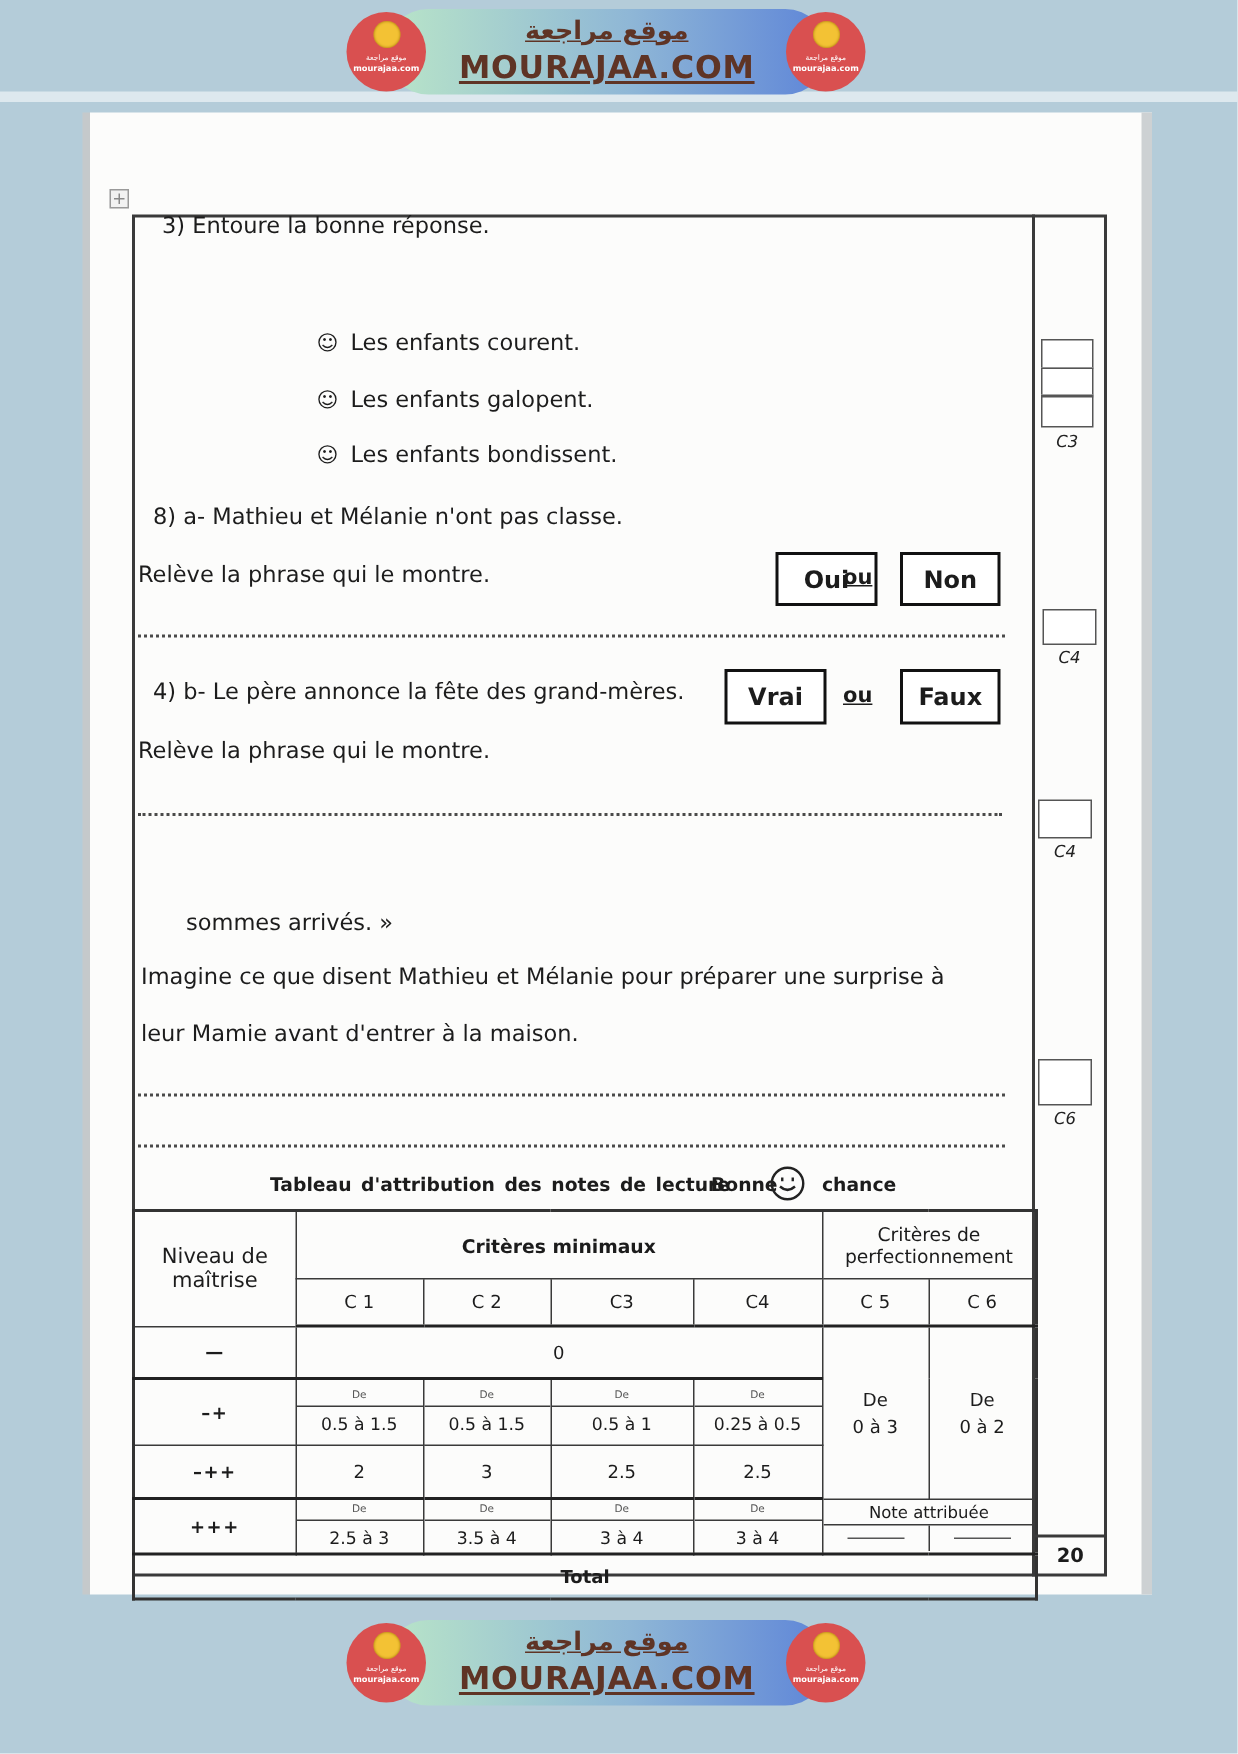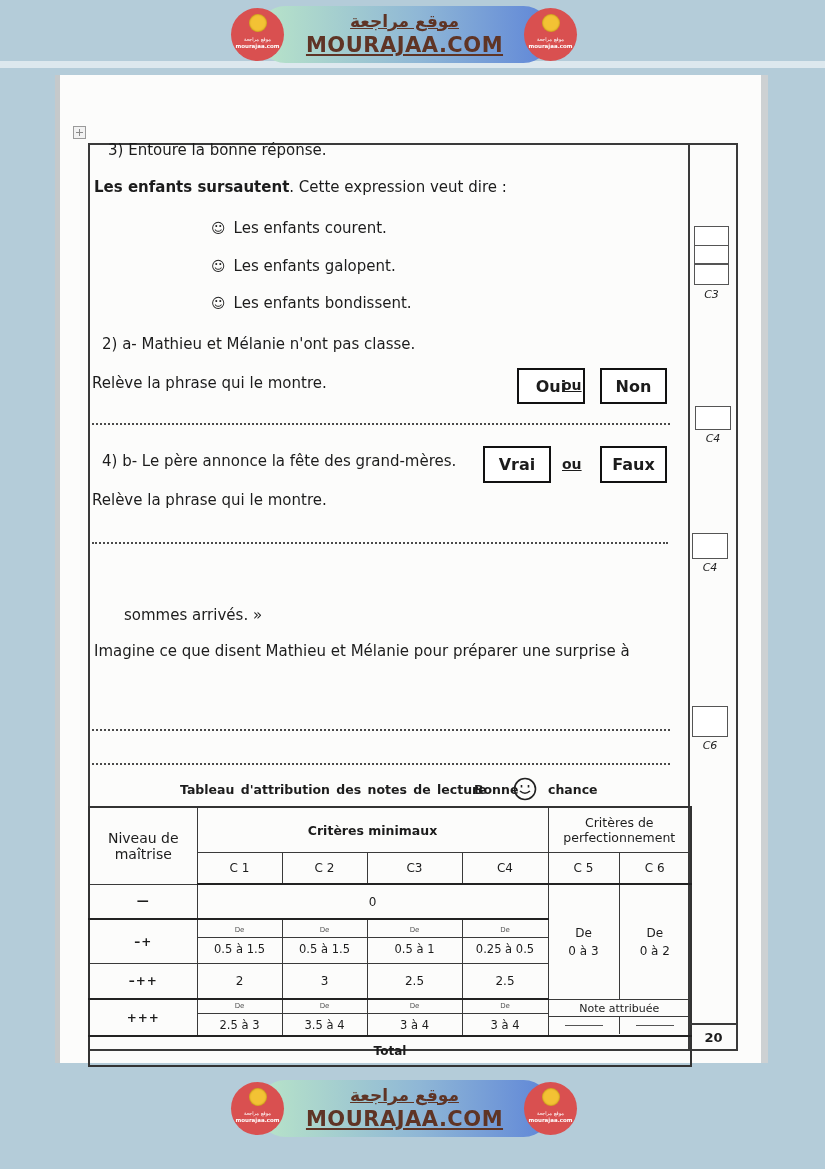--- a/index.html
+++ b/index.html
@@ -93,49 +93,47 @@
   <div class="edge-l"></div>
   <div class="paper">
     <div class="paper-edge-r"></div>
   </div>
 
   <div class="handle"></div>
   <div class="frame"></div>
   <div class="vdivider"></div>
 
   <div class="qt" style="left:108px;top:141px;">3) Entoure la bonne réponse.</div>
-  <div class="qt" style="left:94px;top:178px;">
-    <b>Les enfants sursautent</b><span>. Cette expression veut dire :</span>
-  </div>
   <div class="qt" style="left:211px;top:219px;">
     <span class="smile-ch">☺</span><span>Les enfants courent.</span>
   </div>
   <div class="qt" style="left:211px;top:257px;">
     <span class="smile-ch">☺</span><span>Les enfants galopent.</span>
   </div>
   <div class="qt" style="left:211px;top:294px;">
     <span class="smile-ch">☺</span><span>Les enfants bondissent.</span>
   </div>
 
-  <div class="qt" style="left:102px;top:335px;">2) a- Mathieu et Mélanie n'ont pas classe.</div>
+  <div class="qt" style="left:102px;top:335px;">8) a- Mathieu et Mélanie n'ont pas classe.</div>
   <div class="qt" style="left:92px;top:374px;">Relève la phrase qui le montre.</div>
   <div class="choice-box" style="left:483px;top:368px;width:68px;height:36px;margin-left:34px;">Oui</div>
   <div class="or" style="left:562px;top:377px;">ou</div>
   <div class="choice-box" style="left:600px;top:368px;width:67px;height:36px;">Non</div>
   <div class="dotline" style="left:92px;top:423px;width:578px;"></div>
 
   <div class="qt" style="left:102px;top:452px;">4) b- Le père annonce la fête des grand-mères.</div>
   <div class="choice-box" style="left:483px;top:446px;width:68px;height:37px;">Vrai</div>
   <div class="or" style="left:562px;top:456px;">ou</div>
   <div class="choice-box" style="left:600px;top:446px;width:67px;height:37px;">Faux</div>
   <div class="qt" style="left:92px;top:491px;">Relève la phrase qui le montre.</div>
   <div class="dotline" style="left:92px;top:542px;width:576px;"></div>
 
   <div class="qt" style="left:124px;top:606px;">sommes arrivés. »</div>
   <div class="qt" style="left:94px;top:642px;">Imagine ce que disent Mathieu et Mélanie pour préparer une surprise à</div>
+  <div class="qt" style="left:94px;top:680px;">leur Mamie avant d'entrer à la maison.</div>
   <div class="dotline" style="left:92px;top:729px;width:578px;"></div>
   <div class="dotline" style="left:92px;top:763px;width:578px;"></div>
 
   <div class="cap" style="left:180px;top:782px;">Tableau d'attribution des notes de lecture</div>
   <div class="cap" style="left:474px;top:782px;">Bonne</div>
   <svg class="smiley-svg" style="left:512px;top:776px;" width="26" height="26" viewBox="0 0 26 26">
     <circle cx="13" cy="13" r="10.5" fill="none" stroke="#222" stroke-width="1.6"></circle>
     <line x1="9.5" y1="9" x2="9.5" y2="11.5" stroke="#222" stroke-width="1.6"></line>
     <line x1="16.5" y1="9" x2="16.5" y2="11.5" stroke="#222" stroke-width="1.6"></line>
     <path d="M8 15 Q13 19.5 18 15" fill="none" stroke="#222" stroke-width="1.6"></path>

